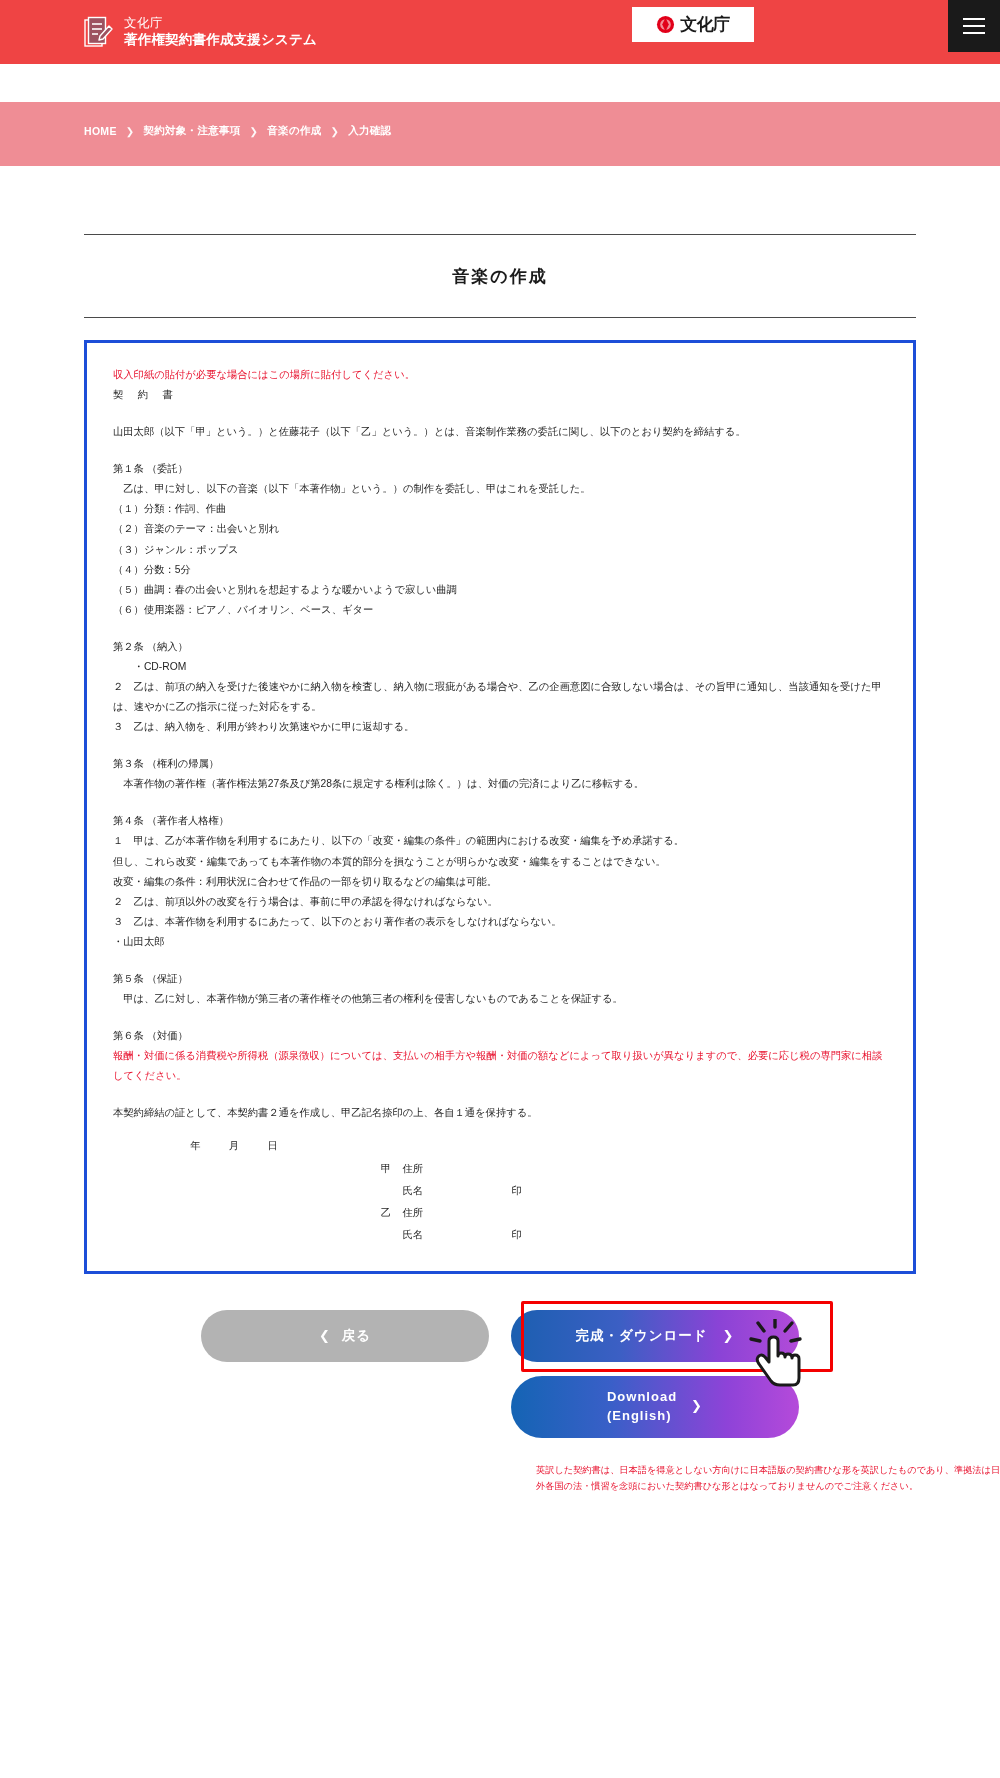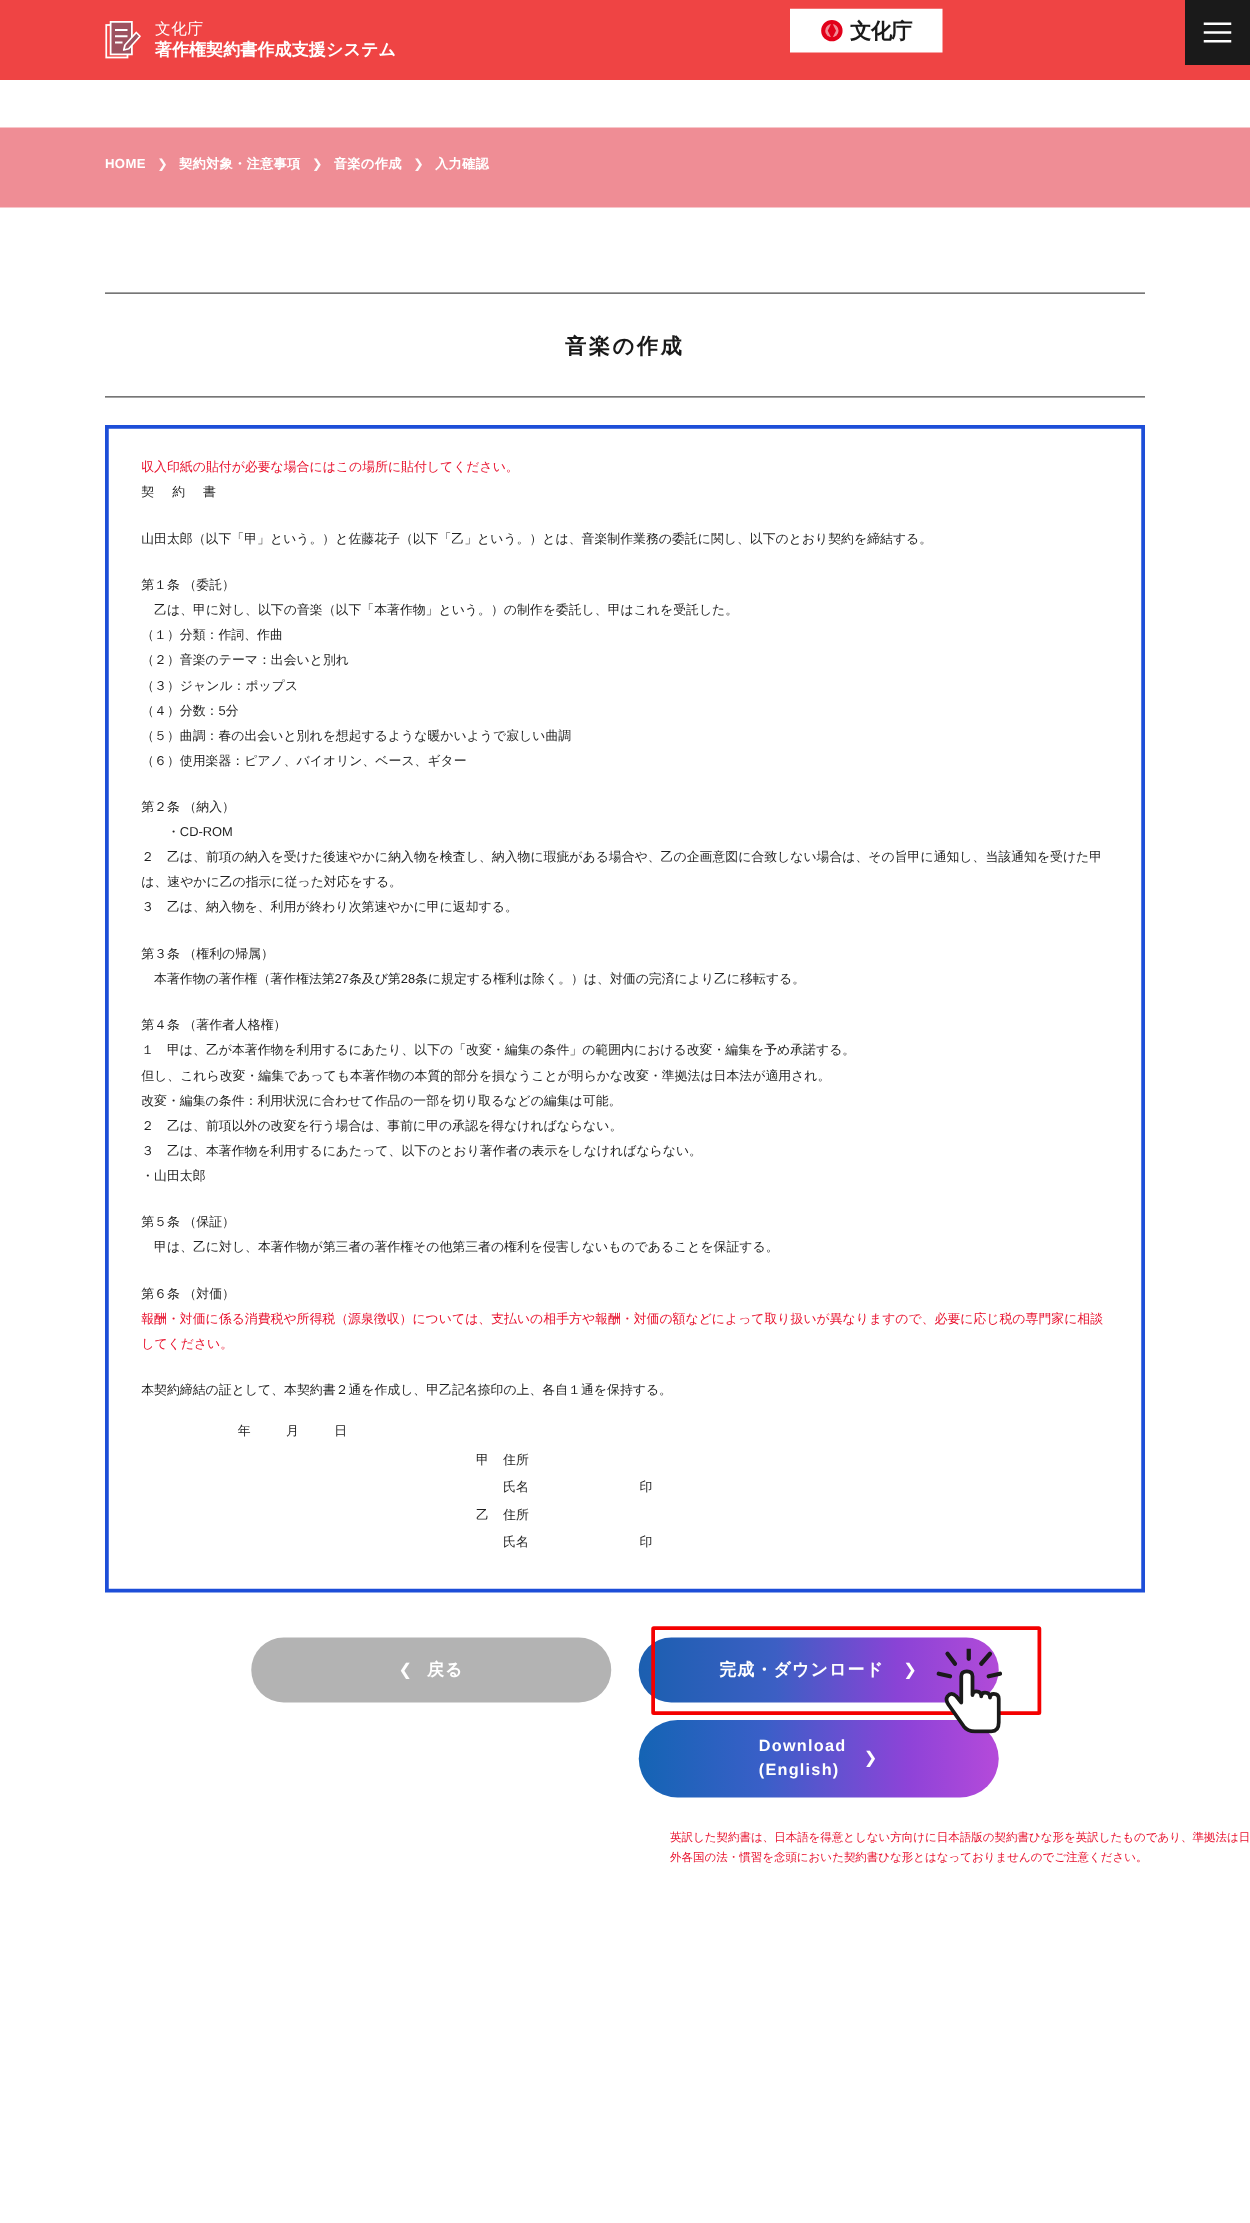--- a/index.html
+++ b/index.html
@@ -276,21 +276,21 @@
     <p>２　乙は、前項の納入を受けた後速やかに納入物を検査し、納入物に瑕疵がある場合や、乙の企画意図に合致しない場合は、その旨甲に通知し、当該通知を受けた甲は、速やかに乙の指示に従った対応をする。</p>
     <p>３　乙は、納入物を、利用が終わり次第速やかに甲に返却する。</p>
 
     <div class="gap"></div>
     <p>第３条 （権利の帰属）</p>
     <p>　本著作物の著作権（著作権法第27条及び第28条に規定する権利は除く。）は、対価の完済により乙に移転する。</p>
 
     <div class="gap"></div>
     <p>第４条 （著作者人格権）</p>
     <p>１　甲は、乙が本著作物を利用するにあたり、以下の「改変・編集の条件」の範囲内における改変・編集を予め承諾する。</p>
-    <p>但し、これら改変・編集であっても本著作物の本質的部分を損なうことが明らかな改変・準拠法は日本法が適用され。</p>
+    <p>但し、これら改変・編集であっても本著作物の本質的部分を損なうことが明らかな改変・編集をすることはできない。</p>
     <p>改変・編集の条件：利用状況に合わせて作品の一部を切り取るなどの編集は可能。</p>
     <p>２　乙は、前項以外の改変を行う場合は、事前に甲の承認を得なければならない。</p>
     <p>３　乙は、本著作物を利用するにあたって、以下のとおり著作者の表示をしなければならない。</p>
     <p>・山田太郎</p>
 
     <div class="gap"></div>
     <p>第５条 （保証）</p>
     <p>　甲は、乙に対し、本著作物が第三者の著作権その他第三者の権利を侵害しないものであることを保証する。</p>
 
     <div class="gap"></div>

